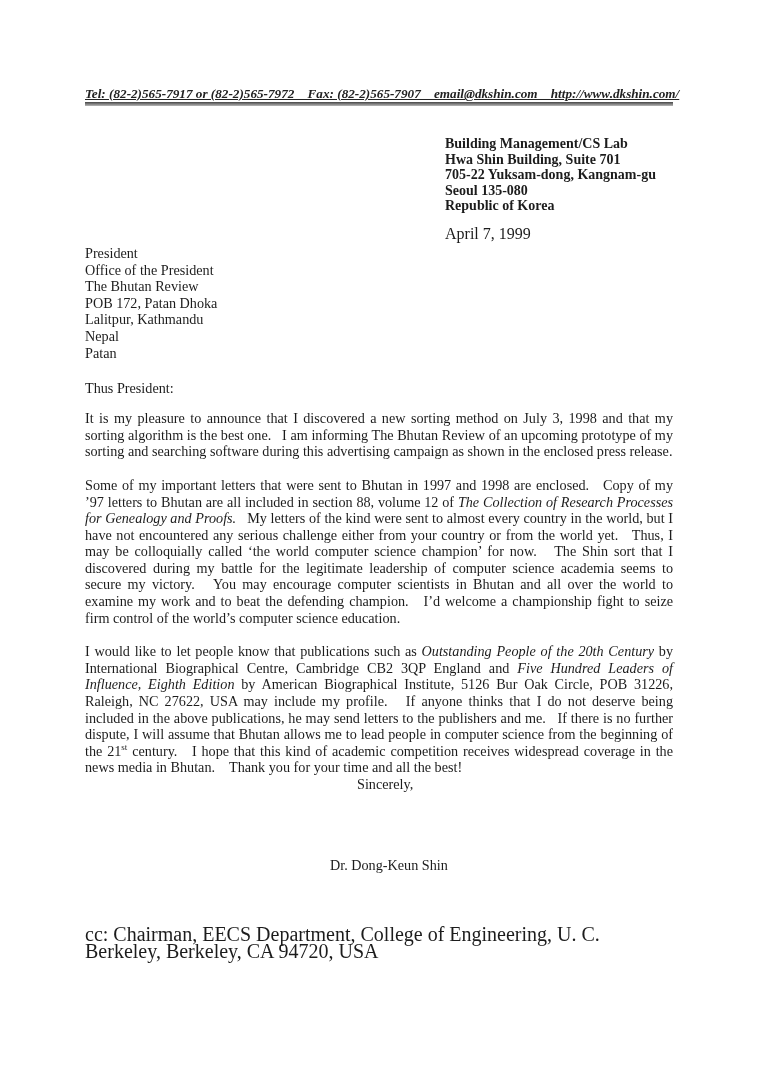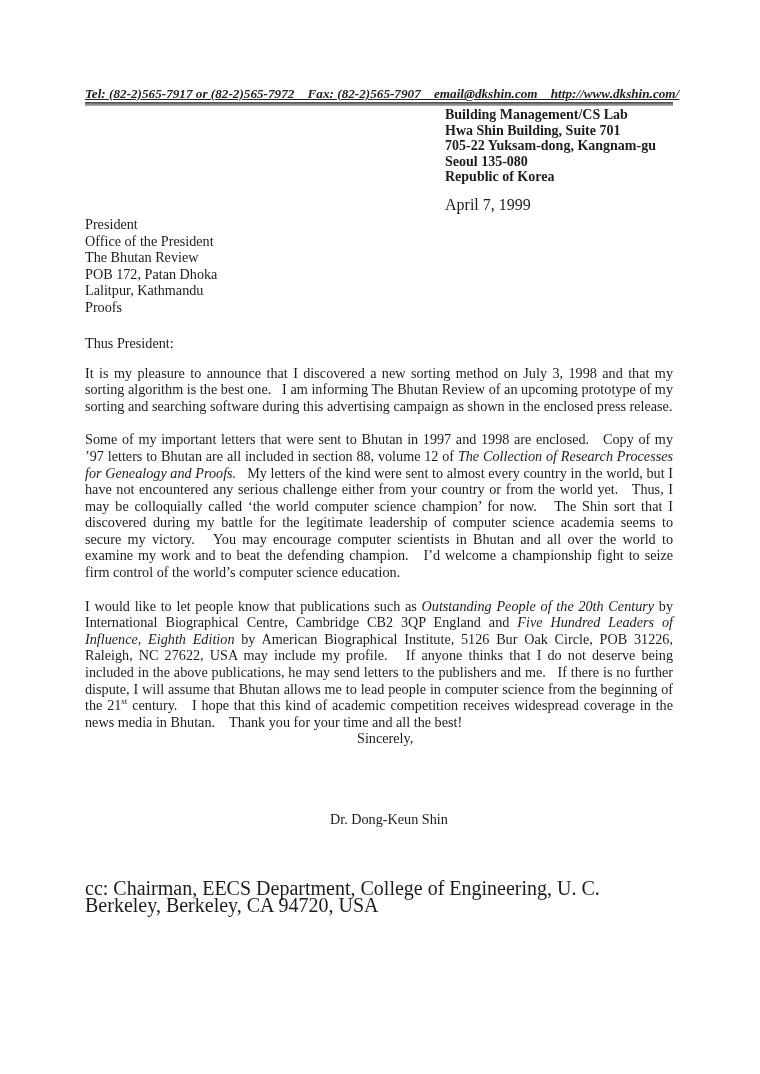--- a/index.html
+++ b/index.html
@@ -19,21 +19,21 @@
     font-style:italic; font-weight:bold;
     text-decoration:underline;
     white-space:nowrap;
     color:#222;
   }
   .header-rule {
     height:4px; margin-top:1px;
     background:linear-gradient(to bottom,#454545,#b7b7b7);
   }
   .sender-block {
-    margin-top:1px; margin-left:360px;
+    margin-top:30px; margin-left:360px;
     font-weight:bold; font-size:14px; line-height:15.6px;
   }
   .date-line { margin-top:11px; margin-left:360px; font-size:16px; line-height:17px; }
   .recipient-block { margin-top:3px; font-size:14.2px; line-height:16.6px; }
   .salutation { margin-top:19px; font-size:14.2px; line-height:17px; }
   .body-para {
     margin:13px 0 0 0;
     font-size:14.2px; line-height:16.6px;
     text-align:justify;
   }
@@ -62,21 +62,22 @@
     </div>
 
   <div class="date-line">April 7, 1999</div>
 
   <div class="recipient-block">
       <div class="recipient-line">President</div>
       <div class="recipient-line">Office of the President</div>
       <div class="recipient-line">The Bhutan Review</div>
       <div class="recipient-line">POB 172, Patan Dhoka</div>
       <div class="recipient-line">Lalitpur, Kathmandu</div>
-      <div class="recipient-line">Proofs</div>
+      <div class="recipient-line">Nepal</div>
+      <div class="recipient-line">Patan</div>
     </div>
 
   <div class="salutation">Thus President:</div>
 
   <p class="body-para"><span>It is my pleasure to announce that I discovered a new sorting method on July 3, 1998 and that my sorting algorithm is the best one.&nbsp;&nbsp; I am informing The Bhutan Review of an upcoming prototype of my sorting and searching software during this advertising campaign as shown in the enclosed press release.</span></p>
   <p class="body-para"><span>Some of my important letters that were sent to Bhutan in 1997 and 1998 are enclosed.&nbsp;&nbsp; Copy of my ’97 letters to Bhutan are all included in section 88, volume 12 of </span><span class="italic">The Collection of Research Processes for Genealogy and Proofs.</span><span>&nbsp;&nbsp; My letters of the kind were sent to almost every country in the world, but I have not encountered any serious challenge either from your country or from the world yet.&nbsp;&nbsp; Thus, I may be colloquially called ‘the world computer science champion’ for now.&nbsp;&nbsp; The Shin sort that I discovered during my battle for the legitimate leadership of computer science academia seems to secure my victory.&nbsp;&nbsp; You may encourage computer scientists in Bhutan and all over the world to examine my work and to beat the defending champion.&nbsp;&nbsp; I’d welcome a championship fight to seize firm control of the world’s computer science education.</span></p>
   <p class="body-para"><span>I would like to let people know that publications such as </span><span class="italic">Outstanding People of the 20th Century</span><span> by International Biographical Centre, Cambridge CB2 3QP England and </span><span class="italic">Five Hundred Leaders of Influence, Eighth Edition</span><span> by American Biographical Institute, 5126 Bur Oak Circle, POB 31226, Raleigh, NC 27622, USA may include my profile.&nbsp;&nbsp; If anyone thinks that I do not deserve being included in the above publications, he may send letters to the publishers and me.&nbsp;&nbsp; If there is no further dispute, I will assume that Bhutan allows me to lead people in computer science from the beginning of the 21</span><sup class="sup-run">st</sup><span> century.&nbsp;&nbsp; I hope that this kind of academic competition receives widespread coverage in the news media in Bhutan.&nbsp;&nbsp;&nbsp; Thank you for your time and all the best!</span></p>
 
   <div class="closing">Sincerely,</div>
 

